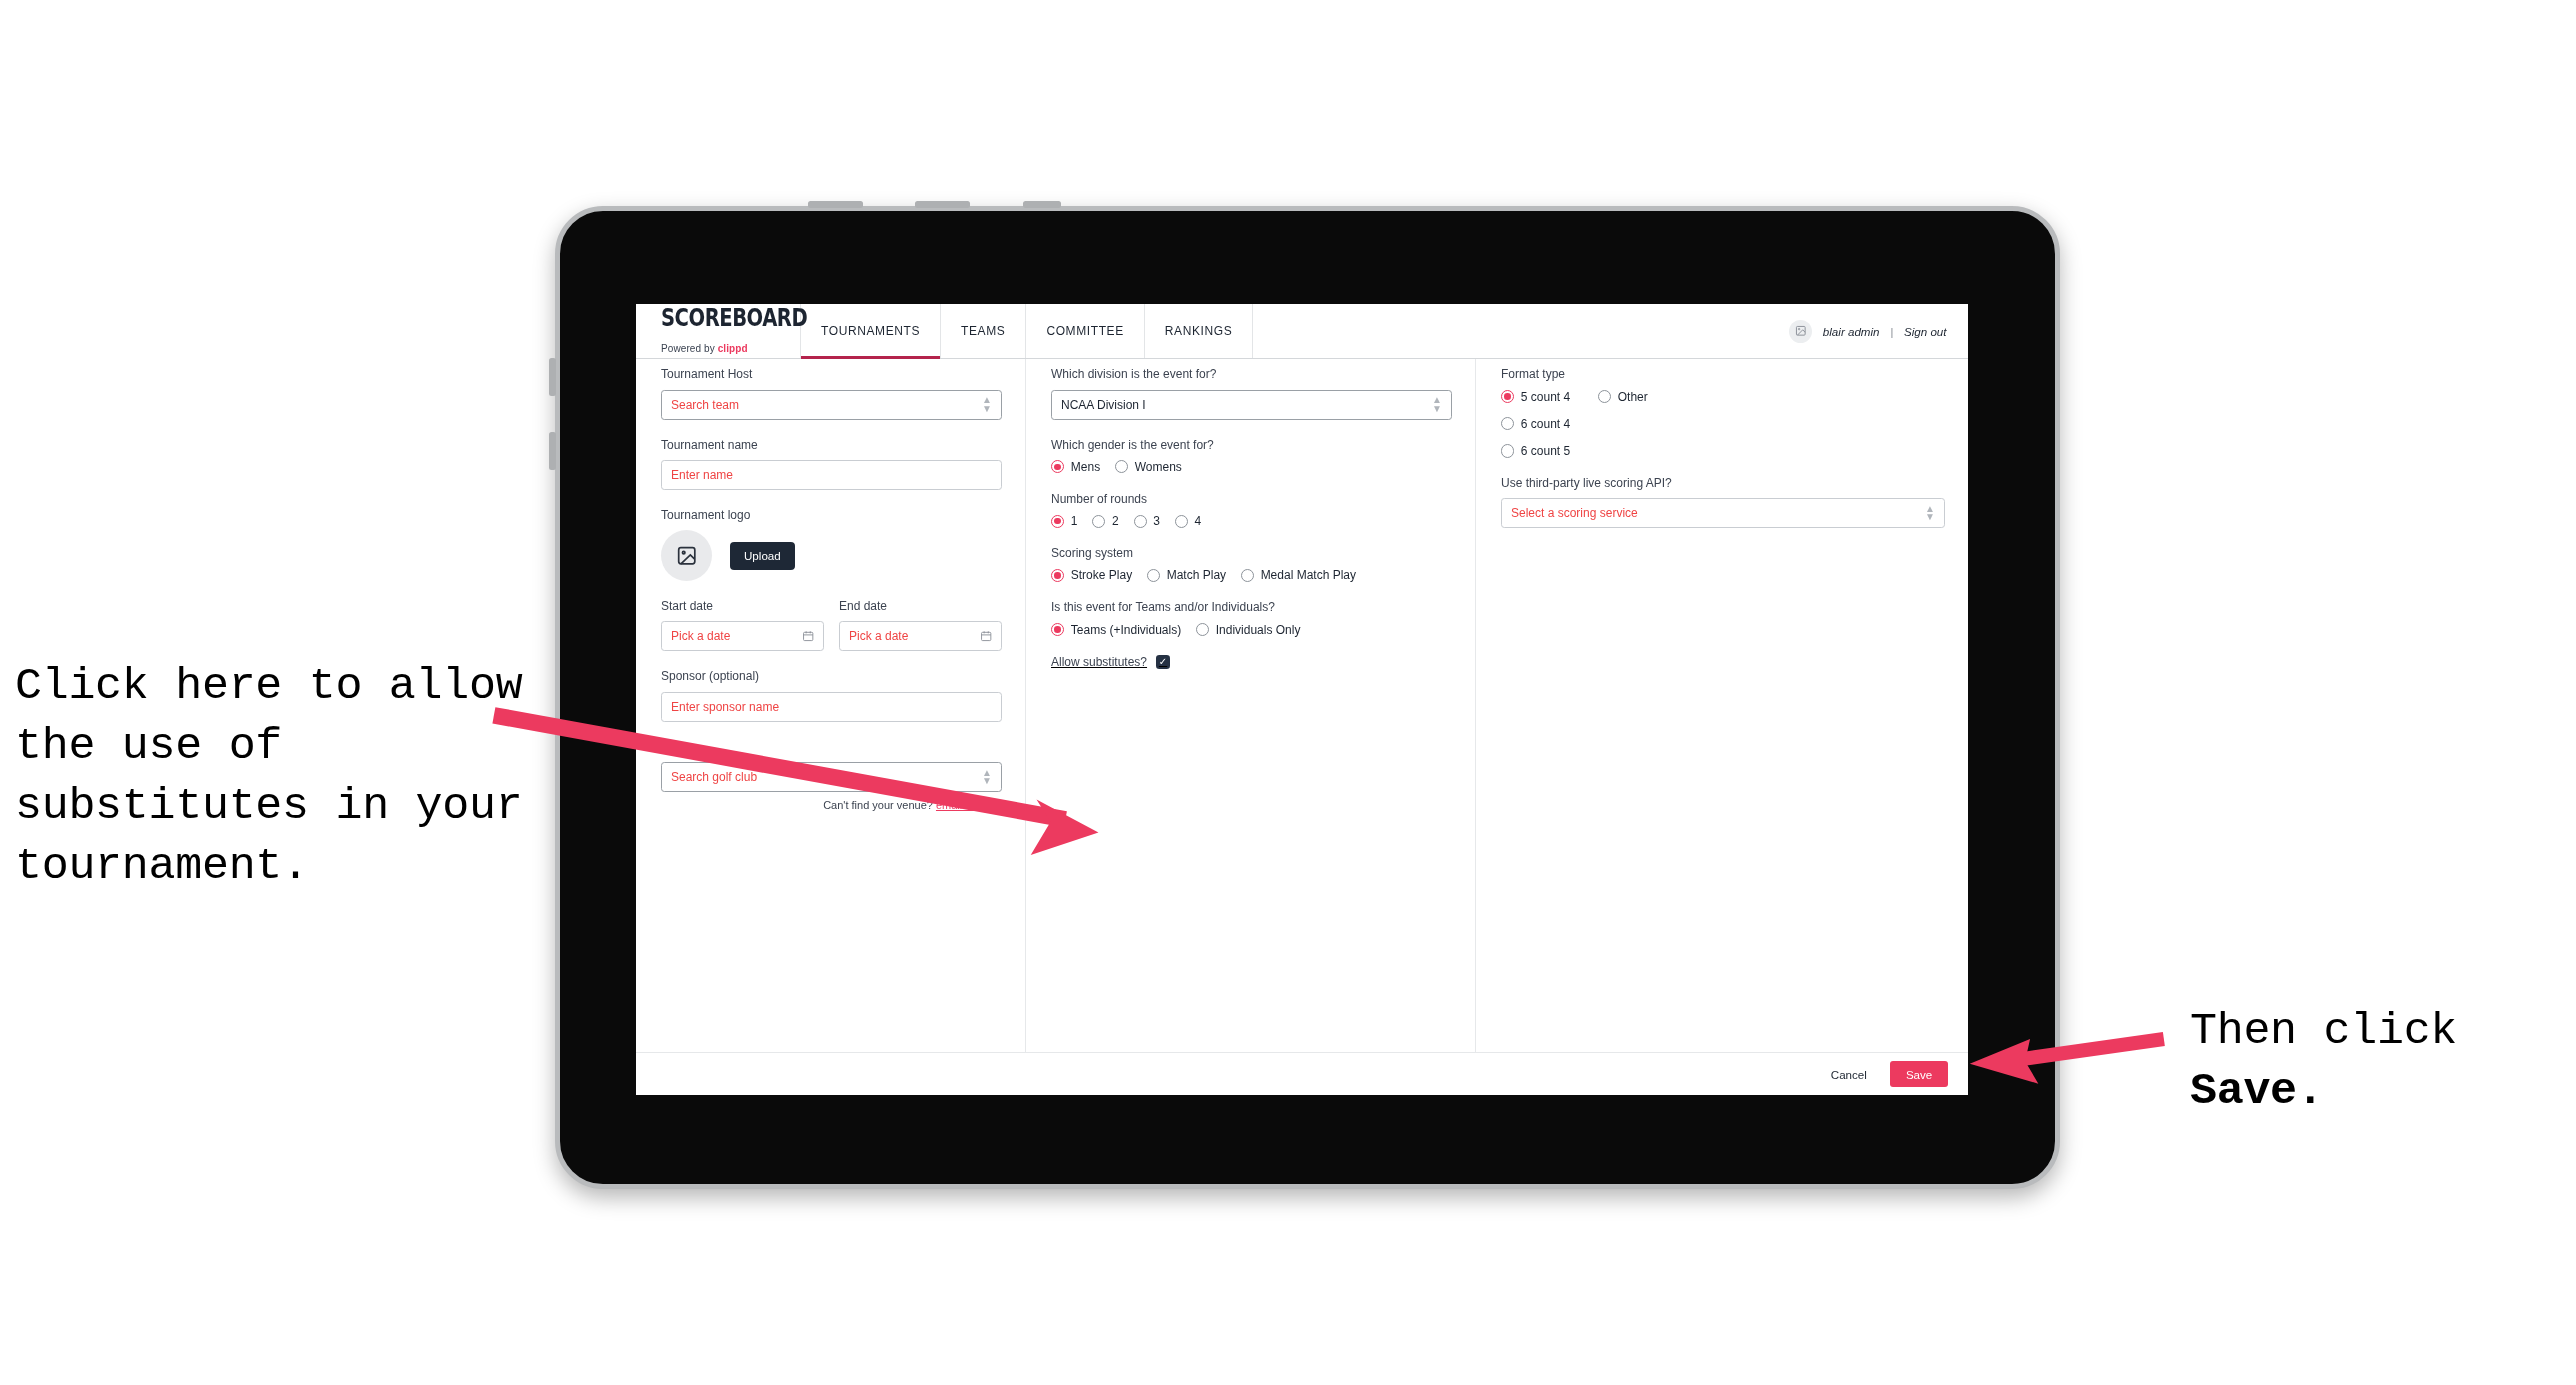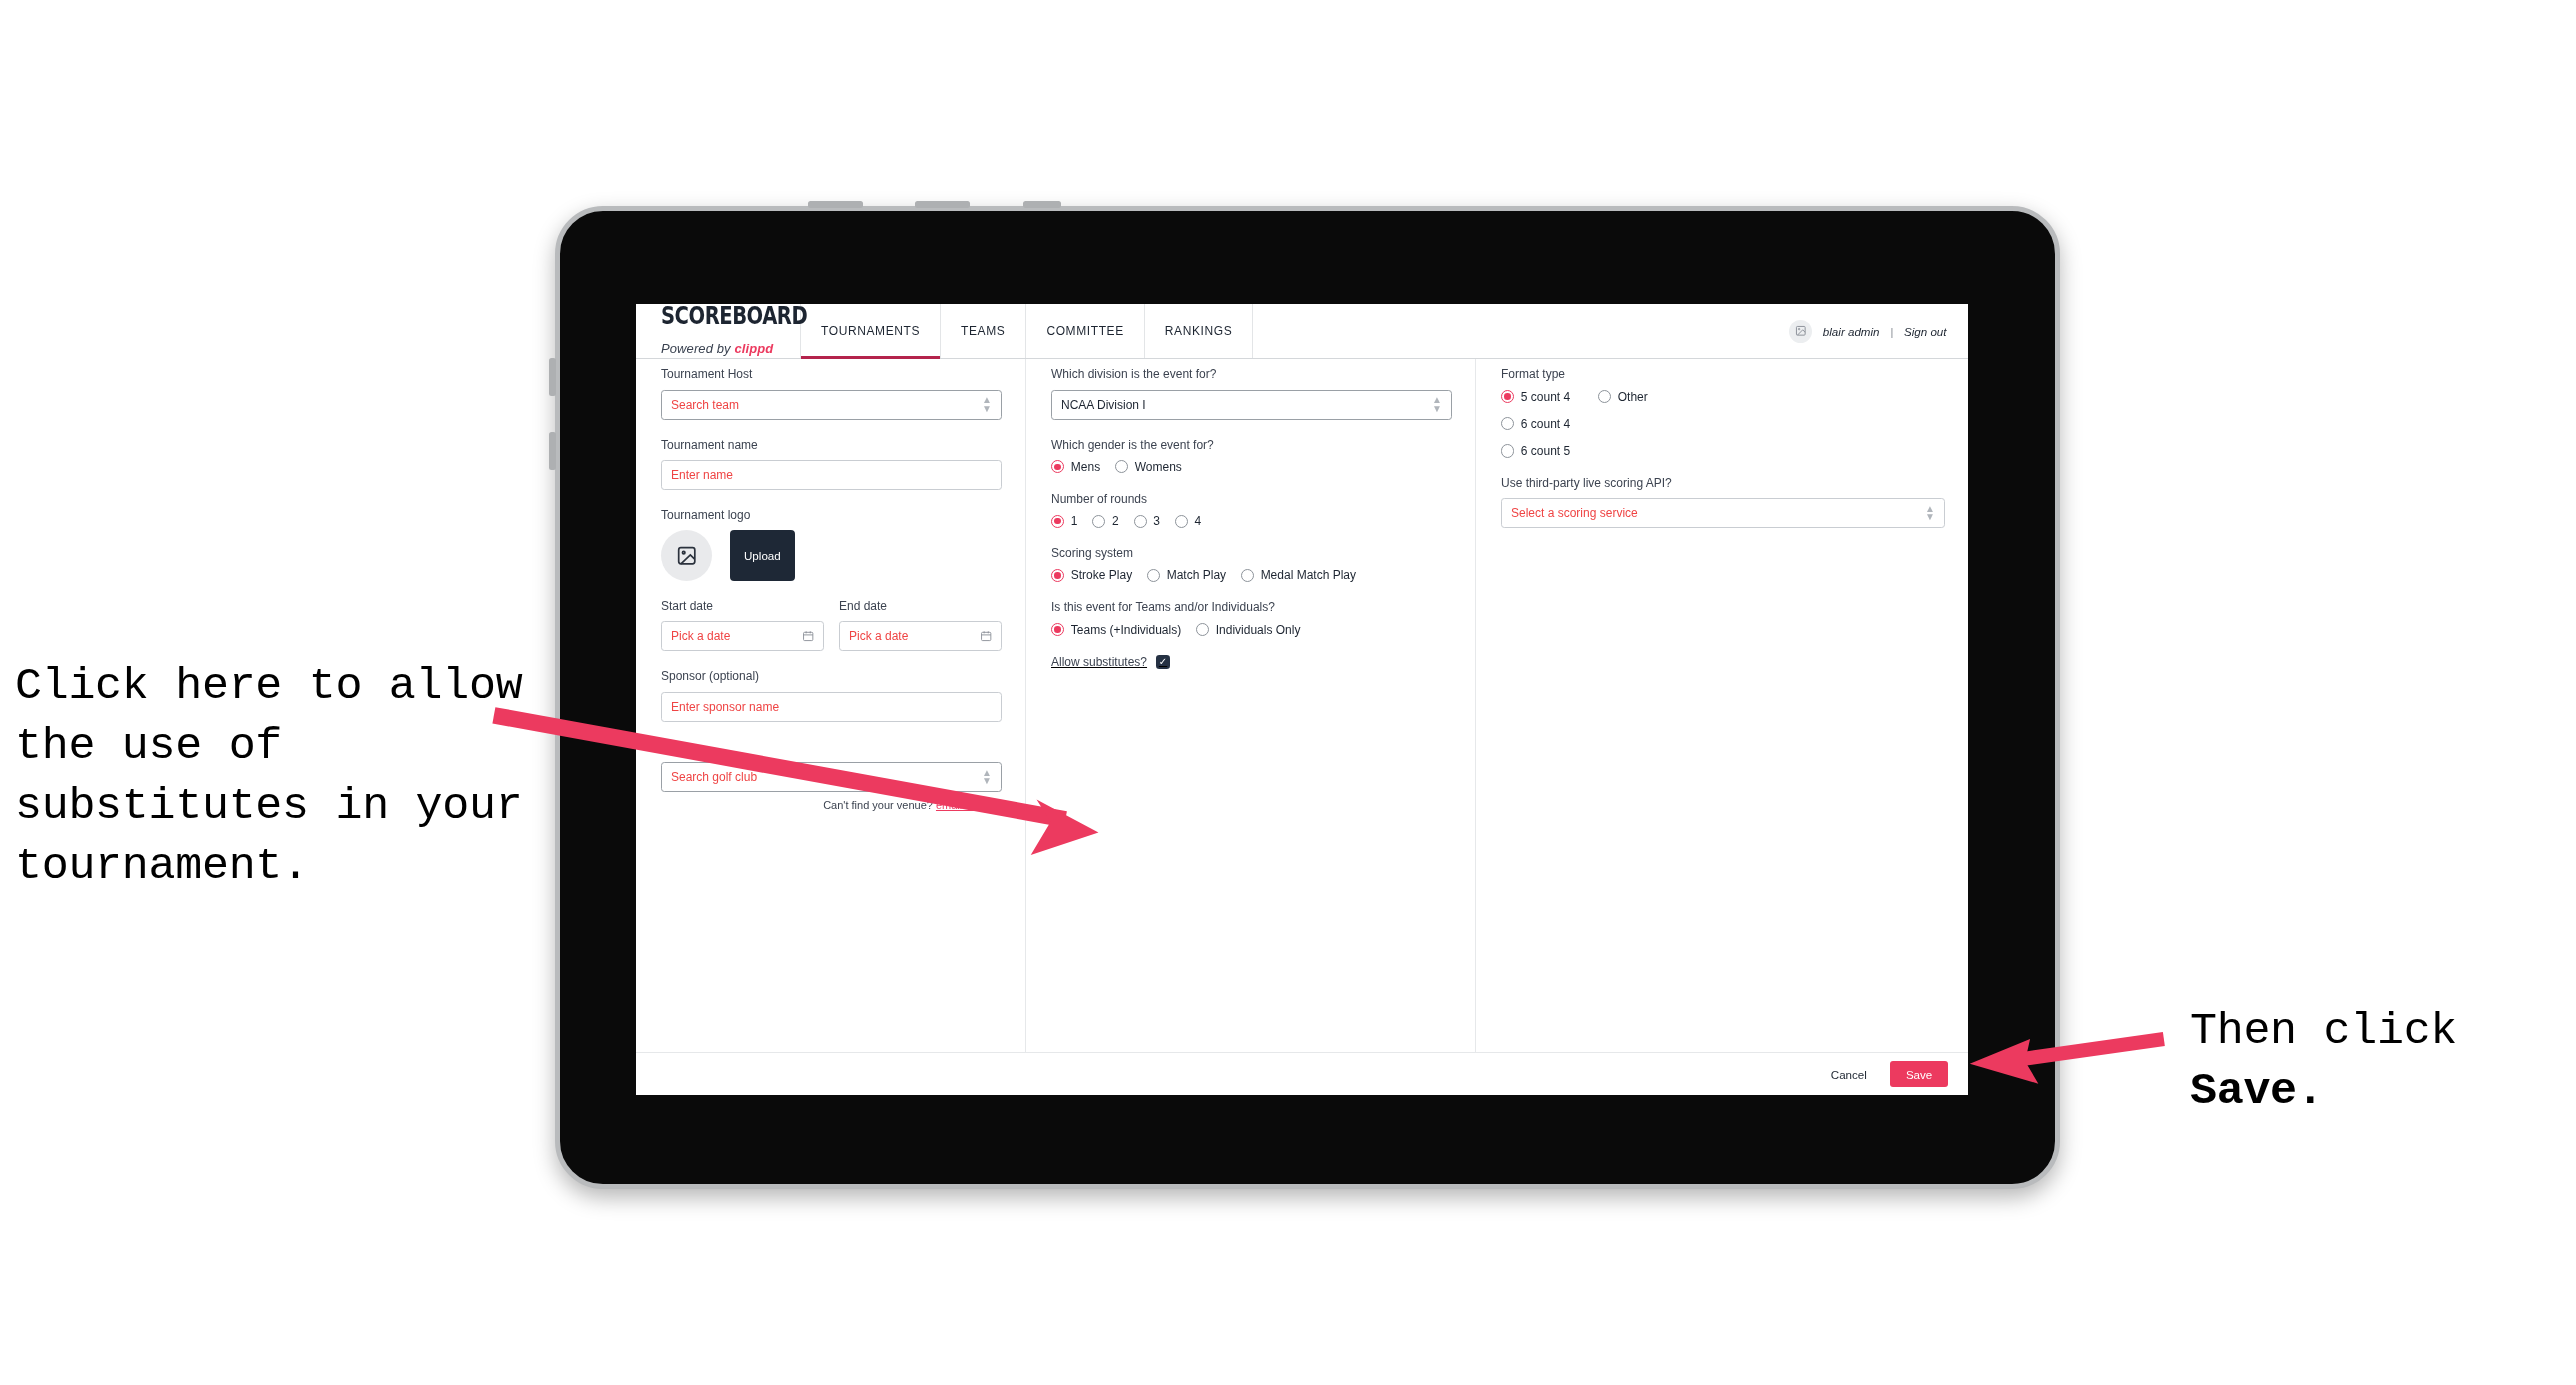--- a/index.html
+++ b/index.html
@@ -50,21 +50,21 @@
     width: 165px; display: flex; flex-direction: column;
     justify-content: center; padding-left: 25px;
     border-right: 0.8px solid #e3e5e7;
   }
   .brand-name {
     font-family: "DejaVu Sans", sans-serif;
     font-weight: 700; font-size: 20.6px; letter-spacing: -0.5px;
     color: #1d2531; line-height: 1; transform: scaleY(1.18) scaleX(.95);
     transform-origin: left center;
   }
-  .brand-sub { font-size: 13px; color: #3a4250; margin-top: 15px; letter-spacing:0.1px;font-style:italic;}
+  .brand-sub { font-size: 10px; color: #3a4250; margin-top: 15px; letter-spacing:0.1px;}
   .brand-sub .clippd { color: #ec3a5f; font-weight: 700; }
 
   .navtabs { display: flex; align-items: stretch; }
   .navtab {
     display: flex; align-items: center; padding: 0 20px;
     font-size: 12px; letter-spacing: 0.6px; color: #1d2531;
     border-right: 0.8px solid #e3e5e7; cursor: pointer;
     position: relative; white-space: nowrap;
   }
   .navtab.active::after {
@@ -112,21 +112,21 @@
   .input.light { border-color:#c9cdd2; }
   .input .ph { color:#ef4444; font-size:12px; }
   .input .val { color:#1d2531; font-size:12px; }
   .spin {
     margin-left:auto; color:#b0b5bb; font-size:10px; line-height:.85;
     display:flex; flex-direction:column; align-items:center;
   }
   .cal { margin-left:auto; color:#8b9098; display:flex; }
 
   
-  .logo-row { display:flex; gap:18px; margin-top: 3.3px;}
+  .logo-row { display:flex; align-items:center; gap:18px; margin-top: 3.3px;}
   .logo-circle {
     width: 51px; height: 51px; border-radius:50%; background:#e9eaec;
     display:flex; align-items:center; justify-content:center; color:#2b323d;
   }
   .upload-btn {
     background:#1e2836; color:#fff; font-size:11.6px; border:none;
     border-radius:4.1px; padding: 7.4px 14px; cursor:pointer;
   }
 
   .daterow { display:flex; gap:15px; }

